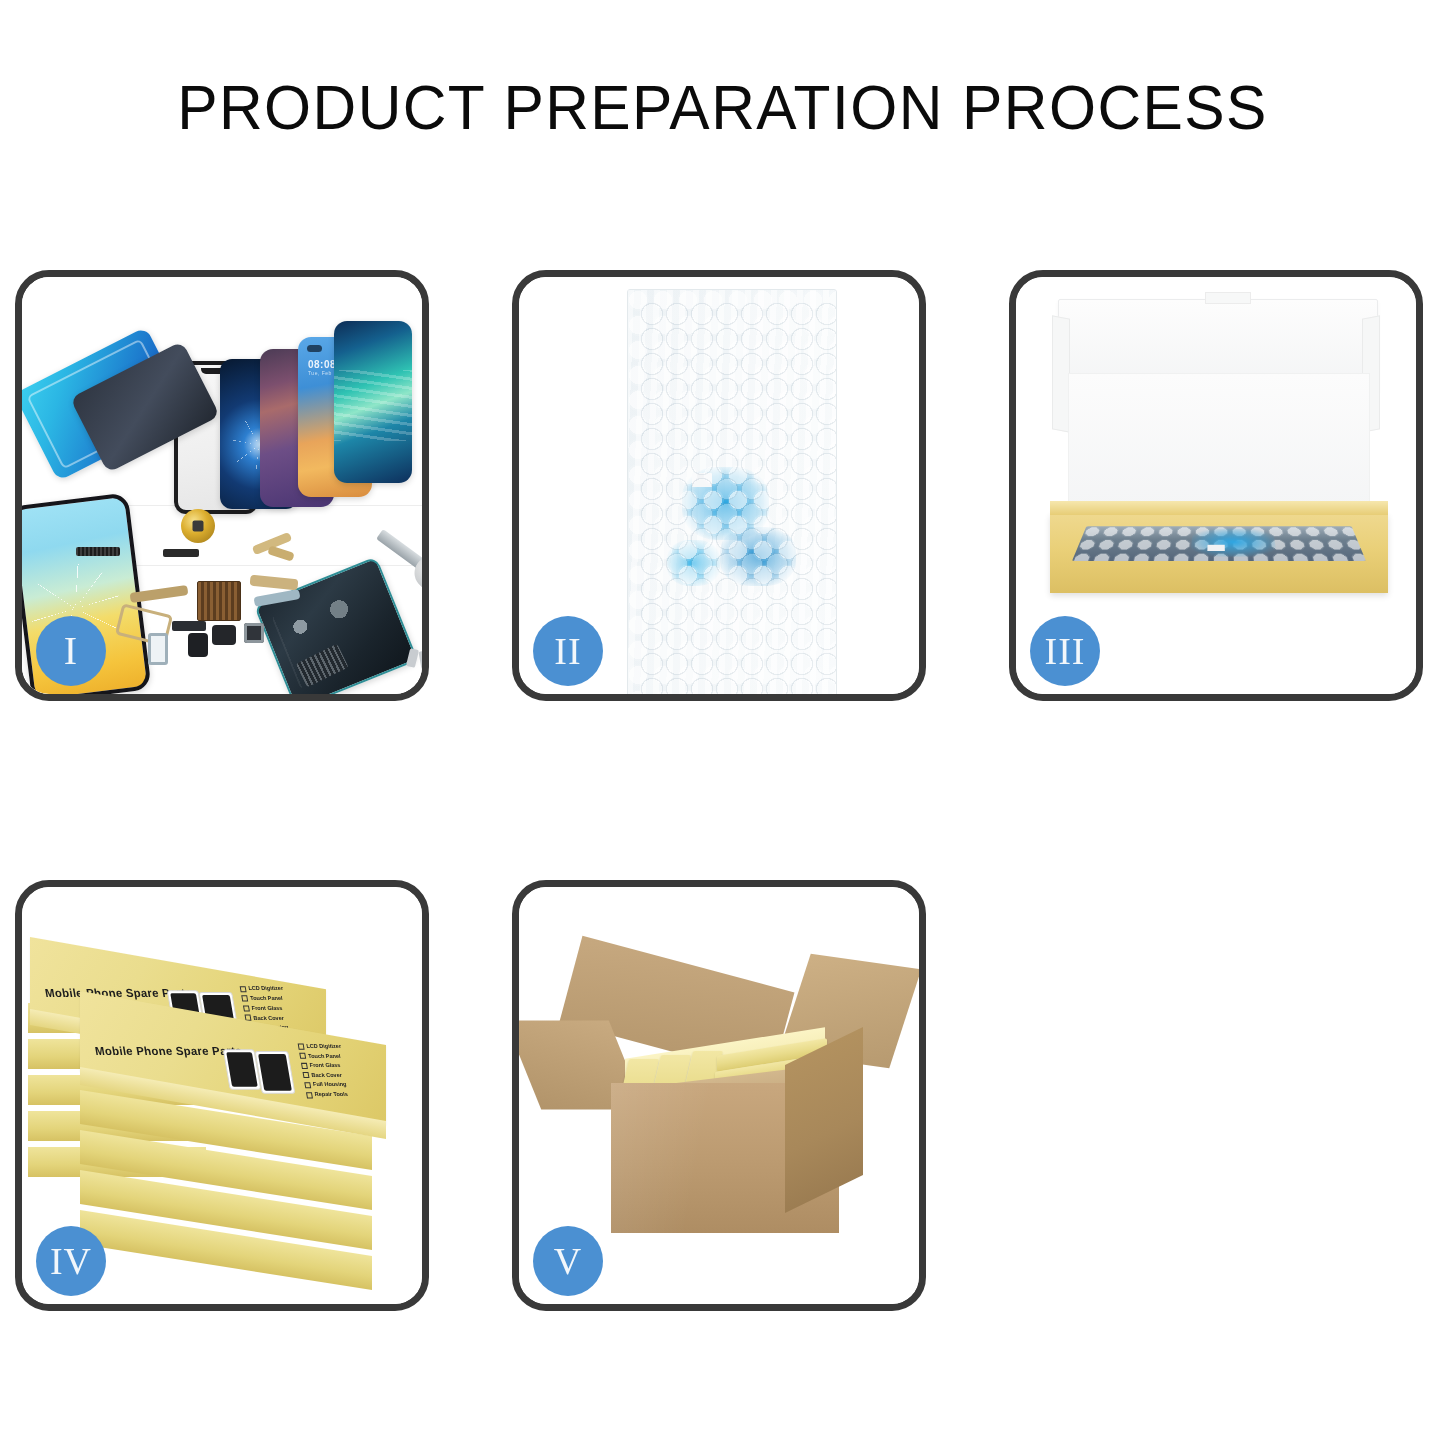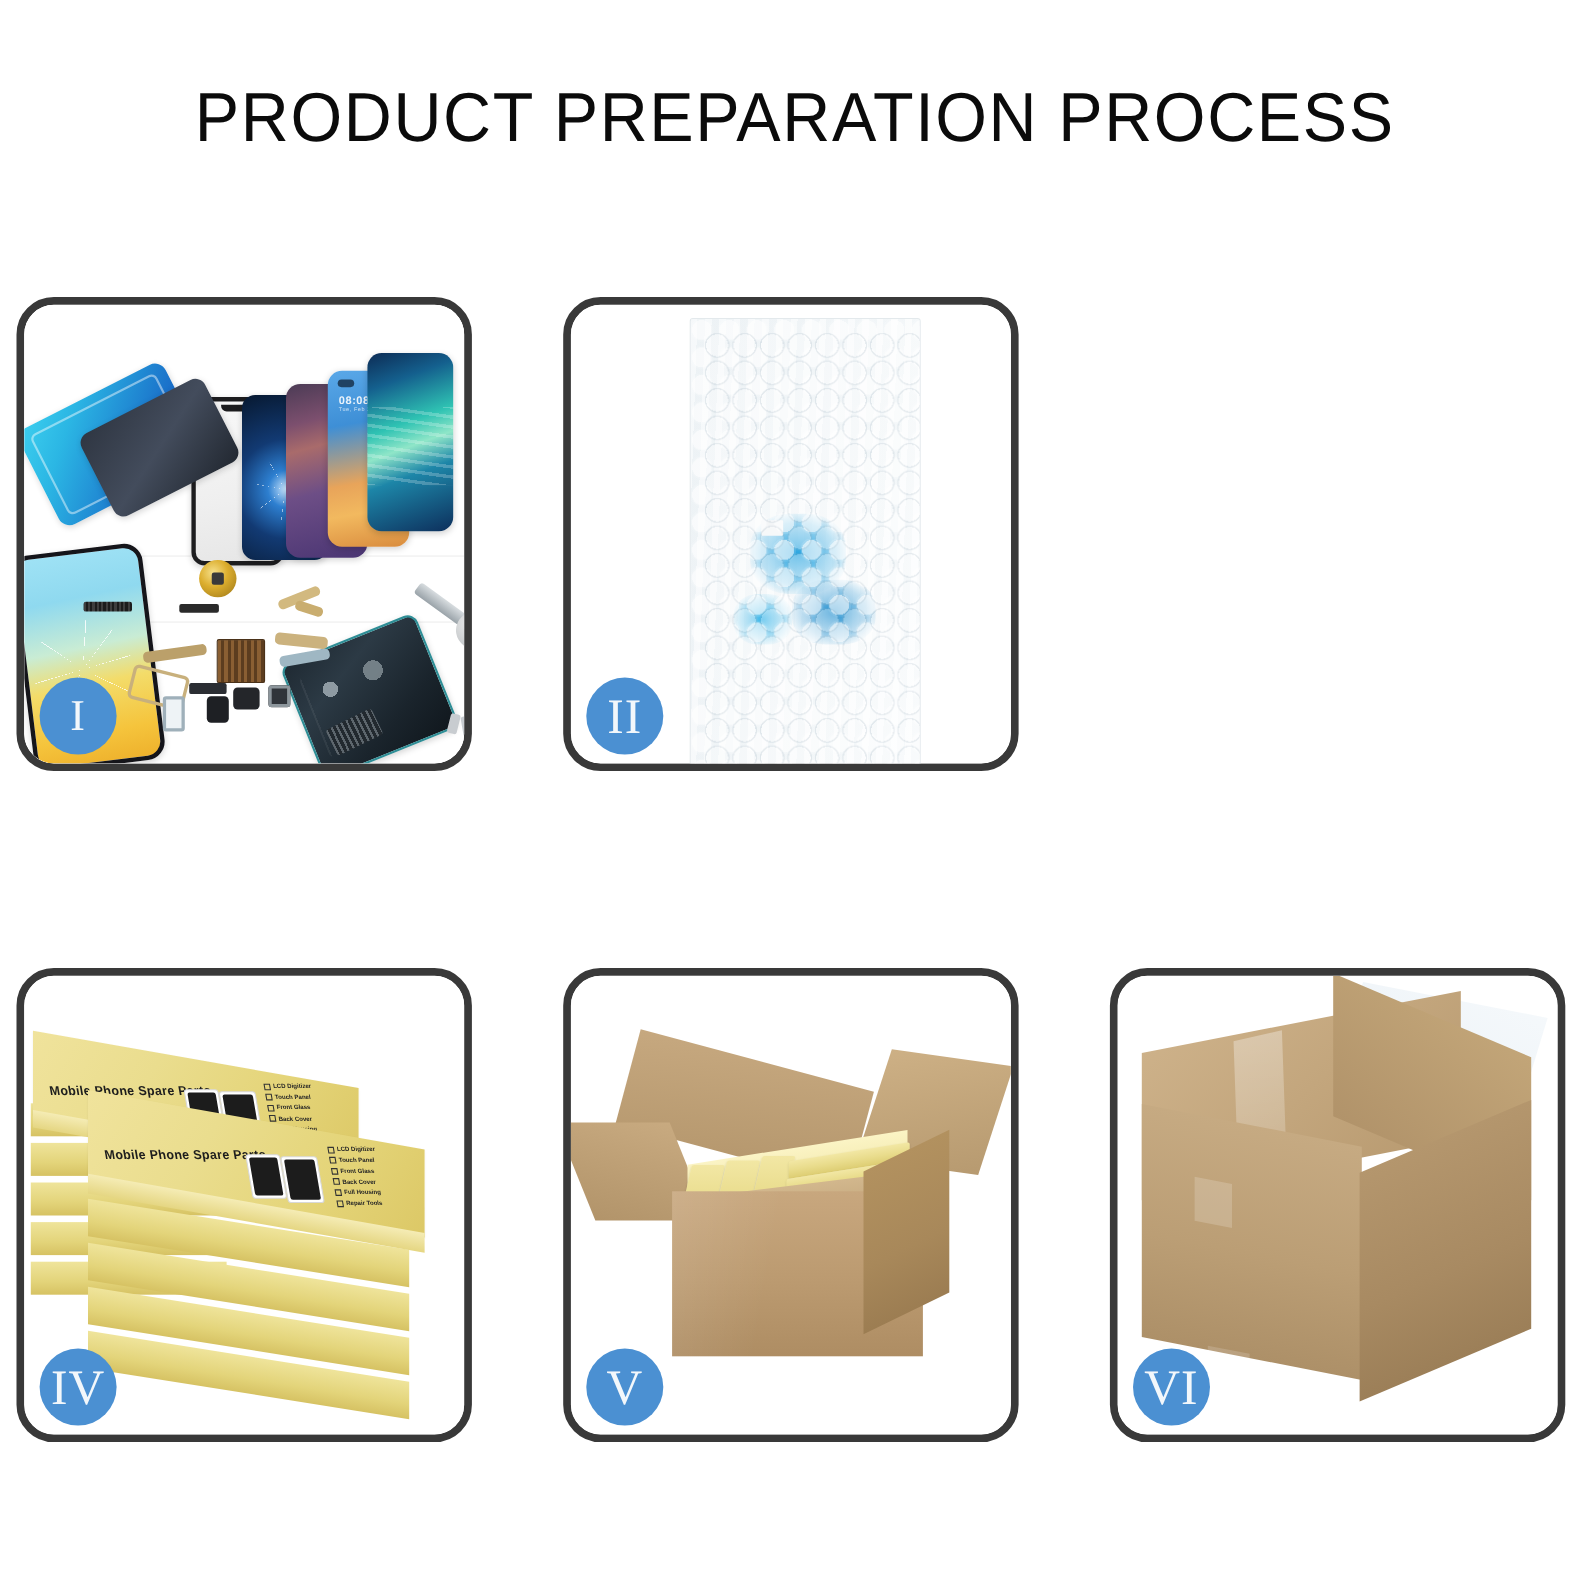--- a/index.html
+++ b/index.html
@@ -58,21 +58,21 @@
     position:absolute;left:14px;bottom:8px;
     width:70px;height:70px;border-radius:50%;
     background:#4b90d2;
     display:flex;align-items:center;justify-content:center;
     color:#f2f7fb;
     font-family:"Liberation Serif","DejaVu Serif",serif;
     font-size:40px;line-height:1;
     letter-spacing:1px;
     z-index:40;
   }
-  .badge.sm{font-size:45px;}
+  .badge.sm{font-size:38px;}
 
   
   .p1 .stage{background:#fbfbfb;}
   .p1bg{position:absolute;inset:0;
     background:
       linear-gradient(#ffffff 0 0) 0 0/100% 100% no-repeat;
   }
   .shelfline{position:absolute;left:0;width:100%;height:1px;background:#ededed;}
   .ph{position:absolute;border-radius:9px;overflow:hidden;box-shadow:0 2px 6px rgba(0,0,0,.17);}
   .ph-adh{
@@ -382,20 +382,36 @@
             <span class="blue3"></span>
             <span class="tag"></span>
           </div>
           <div class="bubbles"></div>
           <div class="bubbles2"></div>
         </div>
       </div>
       <div class="badge sm">II</div>
     </div>
 
+    <div class="panel p3">
+      <div class="stage">
+        <div class="lid"></div>
+        <div class="lidflapL"></div>
+        <div class="lidflapR"></div>
+        <div class="innerwhite"></div>
+        <div class="boxrim"></div>
+        <div class="wrapped">
+          <span class="bbl"></span>
+          <span class="blueglow"></span>
+          <span class="wtag"></span>
+        </div>
+        <div class="boxfront"></div>
+      </div>
+      <div class="badge sm">III</div>
+    </div>
 
     <div class="panel p4">
       <div class="stage">
         <div class="stackwrap">
 
           <div class="gside" style="left:4px;top:86px;width:178px;height:30px;"></div>
           <div class="gside" style="left:4px;top:122px;width:178px;height:30px;"></div>
           <div class="gside" style="left:4px;top:158px;width:178px;height:30px;"></div>
           <div class="gside" style="left:4px;top:194px;width:178px;height:30px;"></div>
           <div class="gside" style="left:4px;top:230px;width:178px;height:30px;"></div>
@@ -462,28 +478,15 @@
         <span class="goldpack" style="left:194px;top:192px;width:114px;height:16px;transform:skewY(-9deg);"></span>
         <span class="goldpack" style="left:192px;top:208px;width:116px;height:16px;transform:skewY(-9deg);"></span>
 
         <div class="flapFront"></div>
         <div class="cartonbody"></div>
         <div class="cartonsideR"></div>
       </div>
       <div class="badge sm">V</div>
     </div>
 
-    <div class="panel p6">
-      <div class="stage">
-        <div class="shinyflap"></div>
-        <div class="sealTop"></div>
-        <div class="sealTop2"></div>
-        <div class="tapeStrip"></div>
-        <div class="sealFrontL"></div>
-        <div class="sealFrontR"></div>
-        <div class="tapeSm1"></div>
-        <div class="tapeSm2"></div>
-      </div>
-      <div class="badge sm">VI</div>
-    </div>
 
   </div>
 </div>
 
 </body></html>

